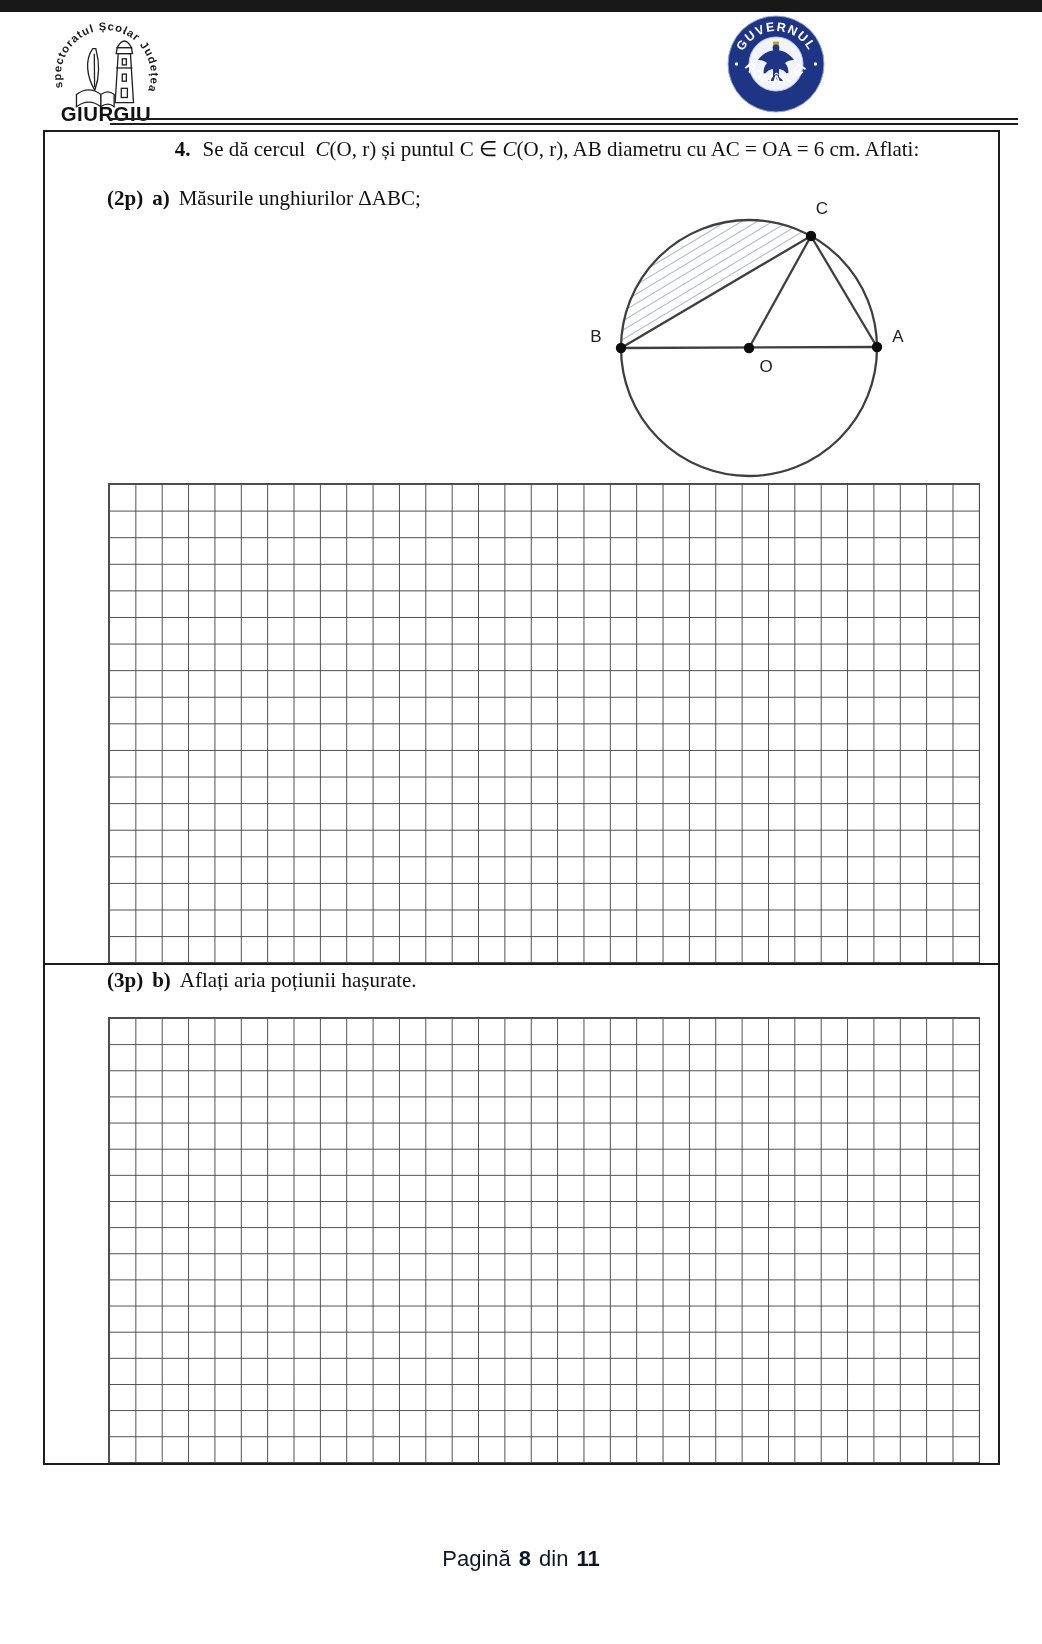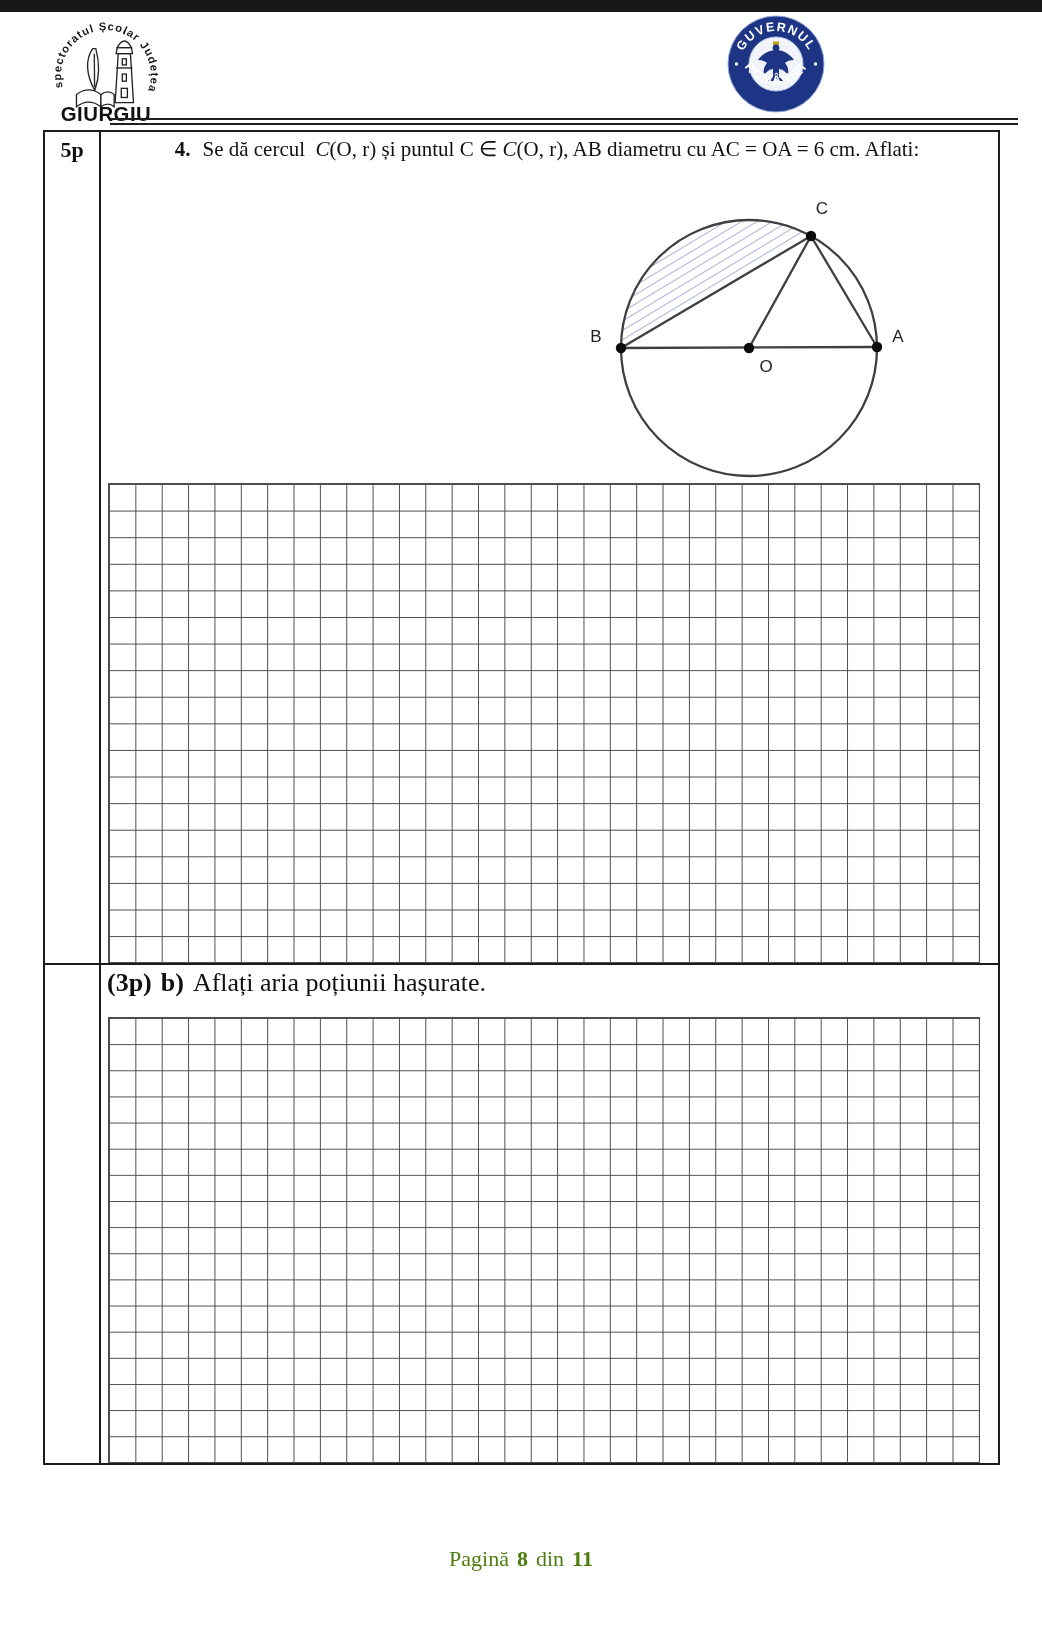--- a/index.html
+++ b/index.html
@@ -23,35 +23,35 @@
            border-right:2px solid #1c1c1c;text-align:center;}
   .pts{display:inline-block;margin-top:5px;font-weight:bold;font-size:22px;}
   .rowline{position:absolute;left:0;top:831px;width:100%;height:0;
            border-top:2px solid #1c1c1c;}
 
   .statement{position:absolute;left:62px;top:5px;width:880px;font-size:21px;
              white-space:pre-wrap;text-align:center;}
   .qnum{font-weight:bold;margin-right:12px;}
   .mathcal{font-style:italic;font-family:"Liberation Serif",serif;}
   .parta{position:absolute;left:62px;top:54px;font-size:21px;white-space:pre-wrap;}
-  .partb{position:absolute;left:62px;top:836px;font-size:26px;white-space:pre-wrap;}
+  .partb{position:absolute;left:62px;top:836px;font-size:21px;white-space:pre-wrap;}
   .bold{font-weight:bold;}
   .gap{display:inline-block;width:9px;}
 
   .figure{position:absolute;left:515px;top:58px;width:420px;height:292px;}
 
   .grid{position:absolute;left:63px;width:870px;background-color:#fff;
         border:1px solid #4d4d4d;
         background-image:linear-gradient(to right,#4d4d4d 1px,transparent 1px),
                          linear-gradient(to bottom,#4d4d4d 1px,transparent 1px);}
   .grid1{top:351px;height:478px;background-size:26.36px 26.6px;}
   .grid2{top:885px;height:444px;background-size:26.36px 26.15px;}
 
   .footer{position:absolute;left:0;top:1546px;width:100%;text-align:center;
-          font-family:Liberation Serif, serif;font-size:22px;color:#4d7c0f;}
+          font-family:Liberation Sans, sans-serif;font-size:22px;color:#0f172a;}
   .footer span{margin:0 4px;}
   .footer .num{font-weight:bold;}
 
   svg text{font-family:"Liberation Sans",sans-serif;}
   .seriflogo{font-family:"Liberation Serif",serif;}
 </style>
 </head>
 <body>
 
 <div class="page">
@@ -106,28 +106,26 @@
     <text font-size="12.5" font-weight="bold" fill="#ffffff" letter-spacing="1.5">
       <textPath href="#arcBot" startOffset="50%" text-anchor="middle">ROMÂNIEI</textPath>
     </text>
   </svg>
 
 
   <div class="dblrule"></div>
 
   <div class="table">
 
-    <div class="colLeft">
-      <span class="pts">5p</span>
-    </div>
 
     <div class="rowline"></div>
 
     <div class="statement"><span class="qnum">4.</span><span>Se dă cercul  </span><span class="mathcal">C</span><span>(O, r) și puntul C ∈ </span><span class="mathcal">C</span><span>(O, r), AB diametru cu AC = OA = 6 cm. Aflati:</span></div>
 
+    <div class="parta"><span class="bold">(2p)</span><span class="gap"></span><span class="bold">a)</span><span class="gap"></span><span>Măsurile unghiurilor ΔABC;</span></div>
 
     <svg class="figure" viewBox="0 0 420 292">
       <defs>
         <pattern id="hatch" width="8" height="8" patternUnits="userSpaceOnUse" patternTransform="rotate(-31)">
           <line x1="0" y1="0" x2="8" y2="0" stroke="#8890c4" stroke-width="1.4"></line>
         </pattern>
       </defs>
       <path d="M 61,158 A 128,128 0 0 1 251,46 L 61,158 Z" fill="url(#hatch)" stroke="none"></path>
       <circle cx="189" cy="158" r="128" fill="none" stroke="#3f3f3f" stroke-width="2.3"></circle>
       <g stroke="#3f3f3f" stroke-width="2.3">

